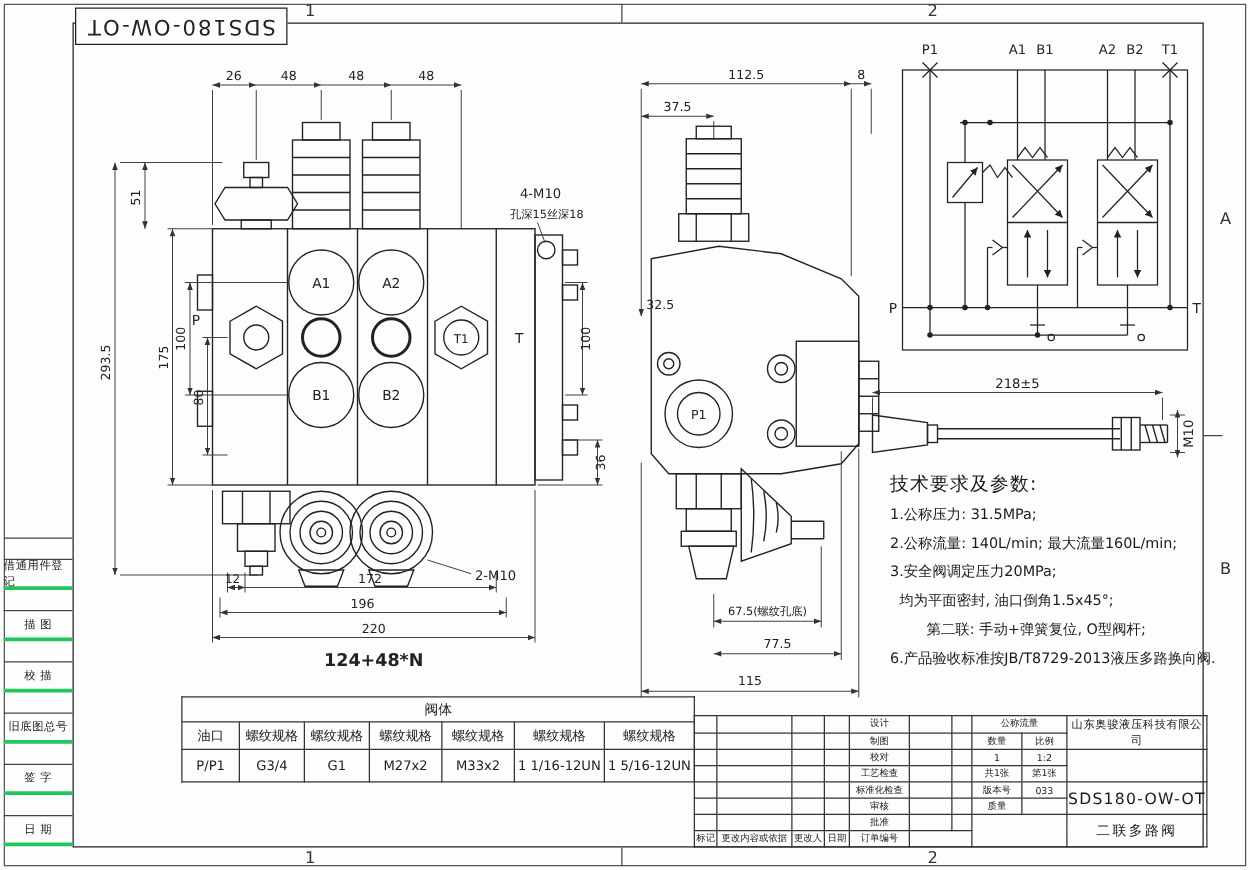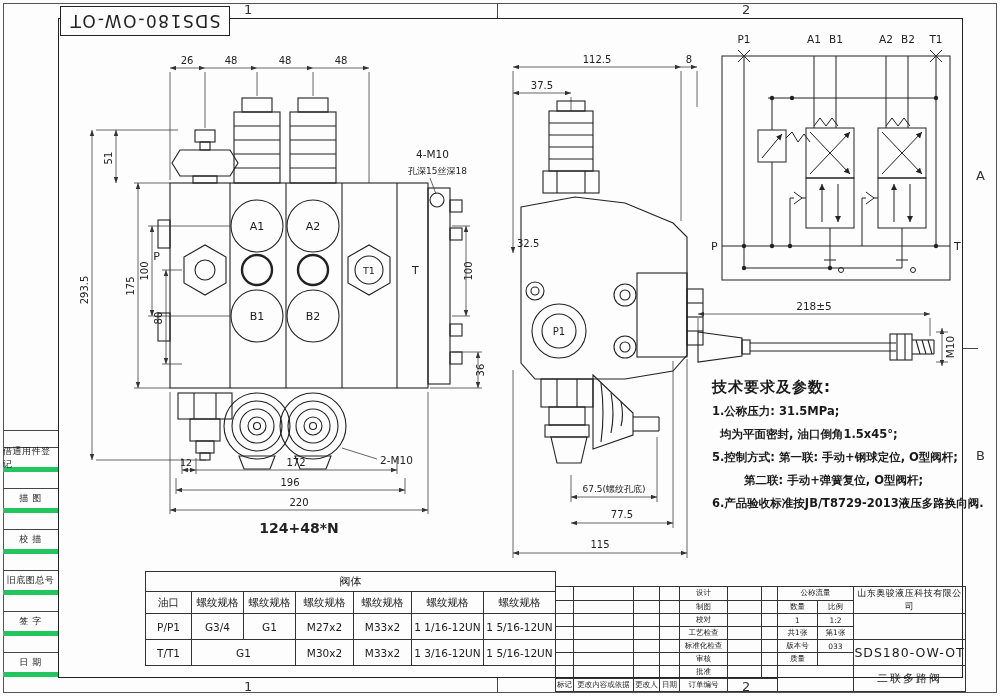--- a/index.html
+++ b/index.html
@@ -8,29 +8,29 @@
            font-family:"DejaVu Sans", sans-serif; color:#1a1a1a; overflow:hidden; }
   .outer { position:absolute; left:3px; top:3px; width:994px; height:690px; border:1px solid #555; }
   .frame { position:absolute; left:58px; top:18px; width:905px; height:660px; border:1.5px solid #222; }
   .zone  { position:absolute; font-size:13px; color:#333; }
   .tickv { position:absolute; width:1px; height:15px; background:#444; }
   .tickh { position:absolute; width:15px; height:1px; background:#444; }
   .docbox { position:absolute; left:60px; top:6px; width:170px; height:30px; border:1.5px solid #222;
             background:#fdfdfd; z-index:5; display:flex; align-items:center; justify-content:center; }
   .docbox span { transform:rotate(180deg); font-size:17px; letter-spacing:1.5px; color:#222; }
   .sidebar { position:absolute; left:3px; top:430px; width:55px; height:248px; border-top:1px solid #444; }
-  .sb-label { height:24px; border-bottom:5px solid #22c55e; font-size:9px; display:flex;
+  .sb-label { height:24px; border-bottom:3px solid #22c55e; font-size:9px; display:flex;
               align-items:center; justify-content:center; letter-spacing:0.5px; }
   .sb-blank { height:17px; border-bottom:1px solid #444; }
   svg { position:absolute; overflow:visible; }
   svg text { fill:#222; font-family:"DejaVu Sans",sans-serif; }
-  .tech { position:absolute; left:712px; top:378px; width:250px;font-weight:bold; }
+  .tech { position:absolute; left:712px; top:378px; width:250px; }
   .tech-title { font-size:15px; margin-bottom:3px; letter-spacing:1px; }
   .tech-line { font-size:11.5px; line-height:23px; white-space:pre; }
-  table { border-collapse:collapse; table-layout:fixed;margin-top:14px; }
+  table { border-collapse:collapse; table-layout:fixed; }
   td { border:1px solid #333; text-align:center; vertical-align:middle; padding:0; overflow:hidden; }
   .tt { position:absolute; left:145px; top:557px; width:410px; font-size:10.5px; }
   .tt .tcap { height:20px; font-size:11px; }
   .tt .th { height:22px;font-family:Liberation Serif, serif; }
   .tt .tr { height:26px; }
   .tb { position:absolute; left:555px; top:572px; width:410px; height:104px; font-size:7.5px; }
   .tb td { height:13px; }
   .tb .company { font-size:9px; letter-spacing:0.5px; }
   .tb .dwgno { font-size:12.5px; letter-spacing:1px; }
   .tb .prod { font-size:11px; letter-spacing:2px; }
@@ -412,22 +412,23 @@
     </g>
     <g font-size="10.5">
       <text x="124" y="12" text-anchor="middle">218±5</text>
       <text x="264" y="49" text-anchor="middle" transform="rotate(-90 264 49)">M10</text>
     </g>
   </svg>
 
   <div class="tech">
     <div class="tech-title">技术要求及参数:</div>
     <div class="tech-line">1.公称压力: 31.5MPa;</div>
+    <div class="tech-line">2.公称流量: 140L/min; 最大流量160L/min;</div>
+    <div class="tech-line">3.安全阀调定压力20MPa;</div>
     <div class="tech-line">  均为平面密封, 油口倒角1.5x45°;</div>
-    <div class="tech-line">5.控制方式: 第一联: 手动+钢球定位, O型阀杆;</div>
     <div class="tech-line">        第二联: 手动+弹簧复位, O型阀杆;</div>
     <div class="tech-line">6.产品验收标准按JB/T8729-2013液压多路换向阀.</div>
   </div>
 
   <table class="tt">
     <colgroup>
         <col style="width:46px">
         <col style="width:52px">
         <col style="width:52px">
         <col style="width:58px">
@@ -450,28 +451,20 @@
     </tr>
     <tr class="tr">
       <td>P/P1</td>
       <td>G3/4</td>
       <td>G1</td>
       <td>M27x2</td>
       <td>M33x2</td>
       <td>1 1/16-12UN</td>
       <td>1 5/16-12UN</td>
     </tr>
-    <tr class="tr">
-      <td>T/T1</td>
-      <td colspan="2">G1</td>
-      <td>M30x2</td>
-      <td>M33x2</td>
-      <td>1 3/16-12UN</td>
-      <td>1 5/16-12UN</td>
-    </tr>
   </tbody>
     </table>
 
   <table class="tb">
     <colgroup>
         <col style="width:18px">
         <col style="width:60px">
         <col style="width:26px">
         <col style="width:20px">
         <col style="width:48px">

